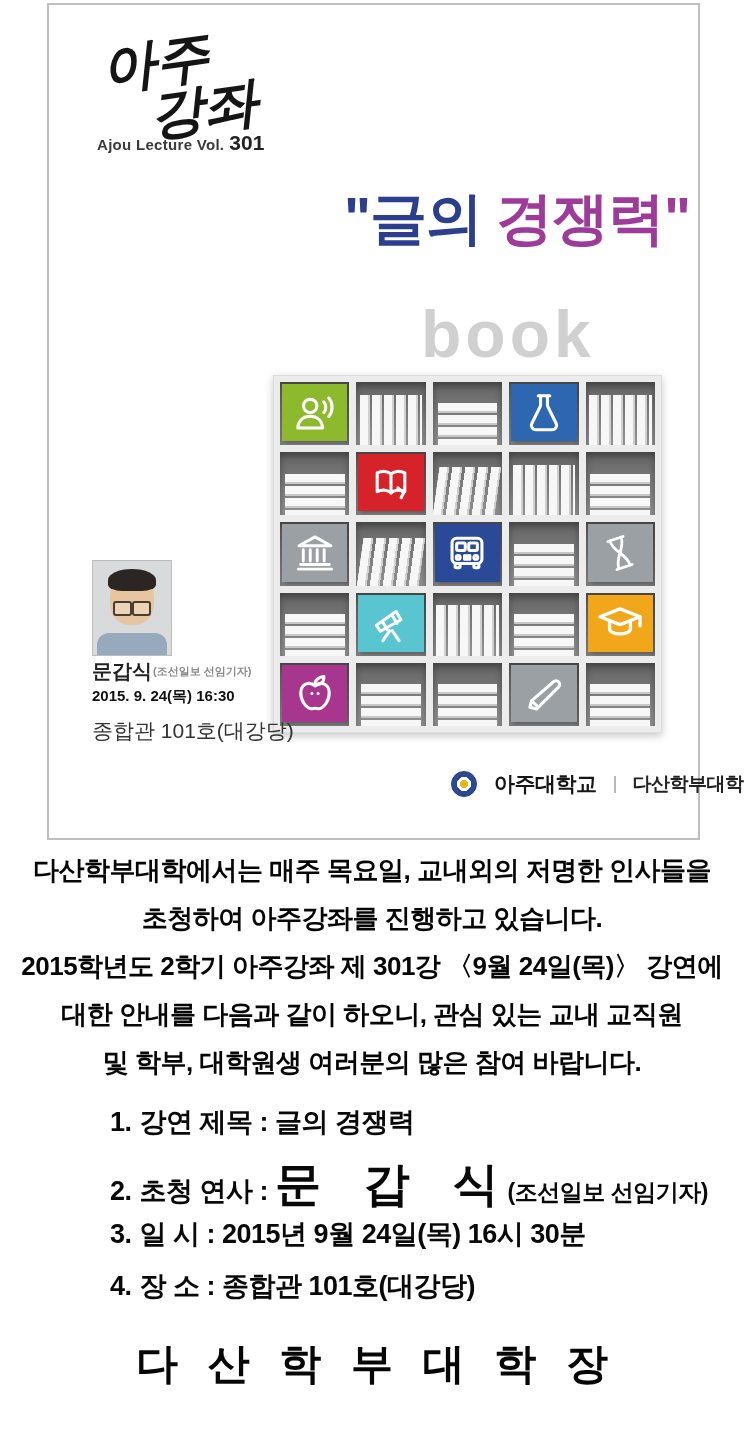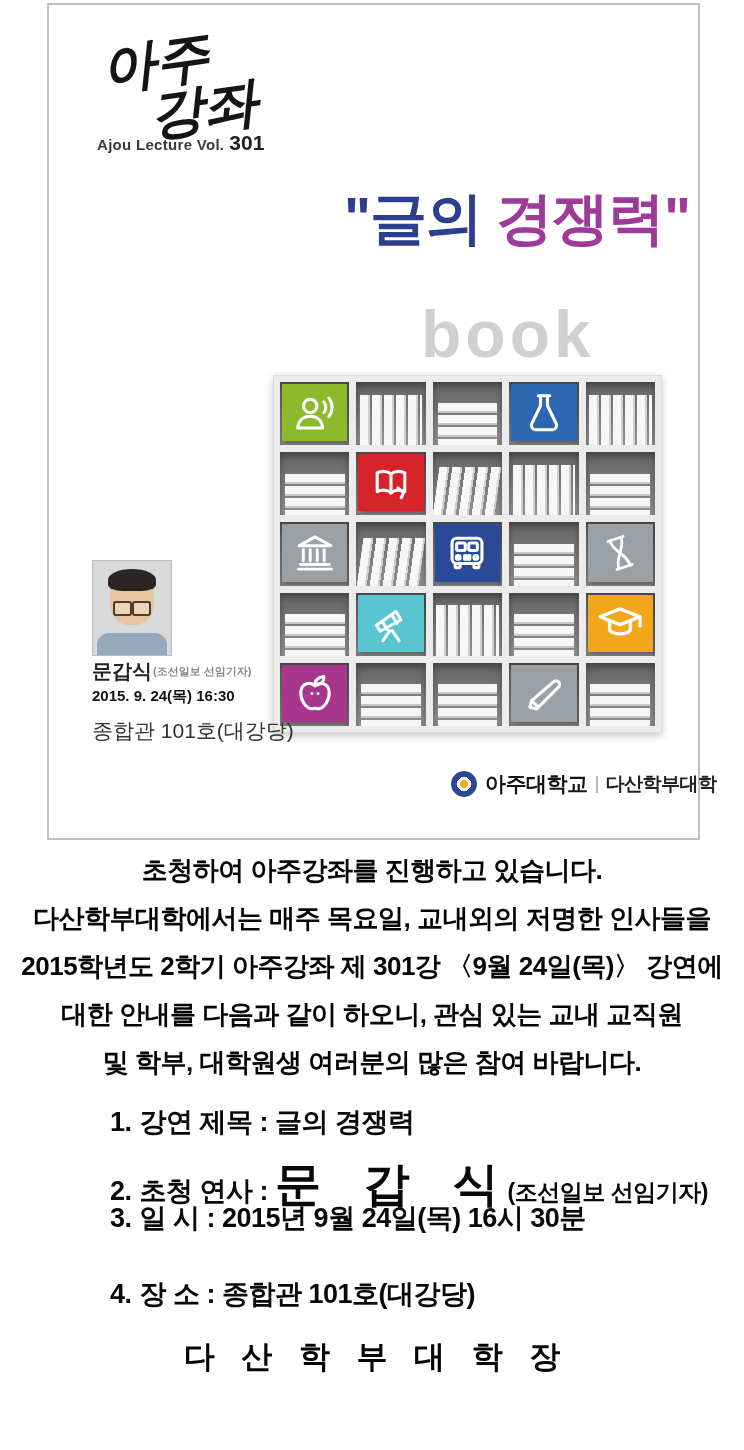--- a/index.html
+++ b/index.html
@@ -57,44 +57,44 @@
   .photo .glasses:before{left:1px;} .photo .glasses:after{right:1px;}
   .photo .body{position:absolute;bottom:0;left:4px;right:4px;height:22px;background:#97a9bd;
                border-radius:12px 12px 0 0;}
   .speaker-name{position:absolute;left:43px;top:653px;display:flex;align-items:center;gap:1px;white-space:nowrap;}
   .speaker-name .n{font-size:20px;font-weight:800;color:#222;}
   .speaker-name .r{font-size:11px;font-weight:600;color:#8a8a8a;}
   .speaker-date{position:absolute;left:43px;top:682px;font-size:15px;font-weight:800;color:#111;white-space:nowrap;}
   .speaker-loc{position:absolute;left:43px;top:712px;font-size:21px;font-weight:500;color:#333;white-space:nowrap;}
 
   
-  .pfooter{position:absolute;left:402px;top:765px;display:flex;align-items:center;gap:8px;white-space:nowrap;}
+  .pfooter{position:absolute;left:402px;top:765px;display:flex;align-items:center;gap:17px;white-space:nowrap;}
   .emblem{width:26px;height:26px;border-radius:50%;
           background:radial-gradient(circle at 50% 50%,#e3b41f 0 4px,#ffffff 4px 7px,#2a4a97 7px 13px);
           border:1px solid #1c3a7d;box-sizing:border-box;}
   .pfooter .uni{font-size:21px;font-weight:800;color:#151515;letter-spacing:-.5px;}
   .pfooter .div{width:2px;height:17px;background:#b9b9b9;}
   .pfooter .col{font-size:19px;font-weight:700;color:#222;letter-spacing:-.5px;}
 
   
   .paragraph{position:absolute;left:0;top:846px;width:744px;text-align:center;
              font-size:26px;font-weight:600;color:#060606;line-height:48px;letter-spacing:-.5px;}
   .paragraph div{white-space:nowrap;}
 
   .list{position:absolute;left:110px;top:1096px;width:600px;}
   .li{position:absolute;left:0;white-space:nowrap;font-size:27px;font-weight:600;color:#090909;letter-spacing:-.5px;}
   .li .no{margin-right:8px;}
   .li1{top:8px;}  .li1 .val{font-weight:800;}
   .li2{top:58px;} .li2 .val{font-size:46px;font-weight:700;word-spacing:28px;letter-spacing:1px;}
                   .li2 .extra{font-size:23px;font-weight:600;margin-left:8px;}
-  .li3{top:104px;}
-  .li4{top:180px;}
+  .li3{top:120px;}
+  .li4{top:172px;}
 
   .signature{position:absolute;left:0;top:1336px;width:744px;text-align:center;
-             font-size:31px;font-weight:800;color:#060606;word-spacing:18px;white-space:nowrap;}
+             font-size:42px;font-weight:800;color:#060606;word-spacing:18px;white-space:nowrap;}
 </style>
 </head>
 <body>
 
 <div class="page">
 
   <div class="poster">
 
     <div class="callig l1">아주</div>
     <div class="callig l2">강좌</div>
@@ -268,22 +268,22 @@
 
     <div class="pfooter">
       <span class="emblem"></span>
       <span class="uni">아주대학교</span>
       <span class="div"></span>
       <span class="col">다산학부대학</span>
     </div>
   </div>
 
   <div class="paragraph">
+    <div>다산학부대학에서는 매주 목요일, 교내외의 저명한 인사들을</div>
     <div>초청하여 아주강좌를 진행하고 있습니다.</div>
-    <div>다산학부대학에서는 매주 목요일, 교내외의 저명한 인사들을</div>
     <div>2015학년도 2학기 아주강좌 제 301강 〈9월 24일(목)〉 강연에</div>
     <div>대한 안내를 다음과 같이 하오니, 관심 있는 교내 교직원</div>
     <div>및 학부, 대학원생 여러분의 많은 참여 바랍니다.</div>
   </div>
 
   <div class="list">
     <div class="li li1">
       <span class="no">1.</span><span>강연 제목</span><span> : </span><span class="val">글의 경쟁력</span>
     </div>
     <div class="li li2">

